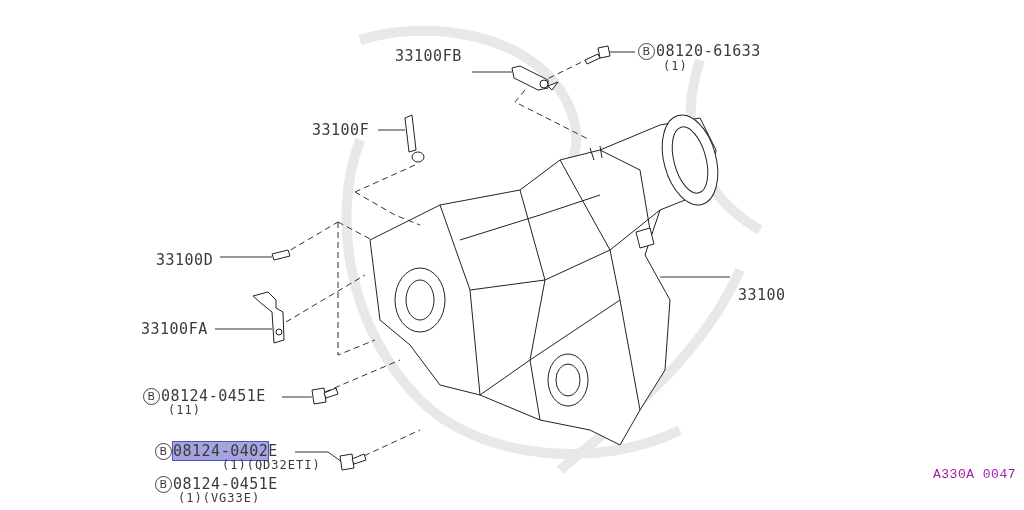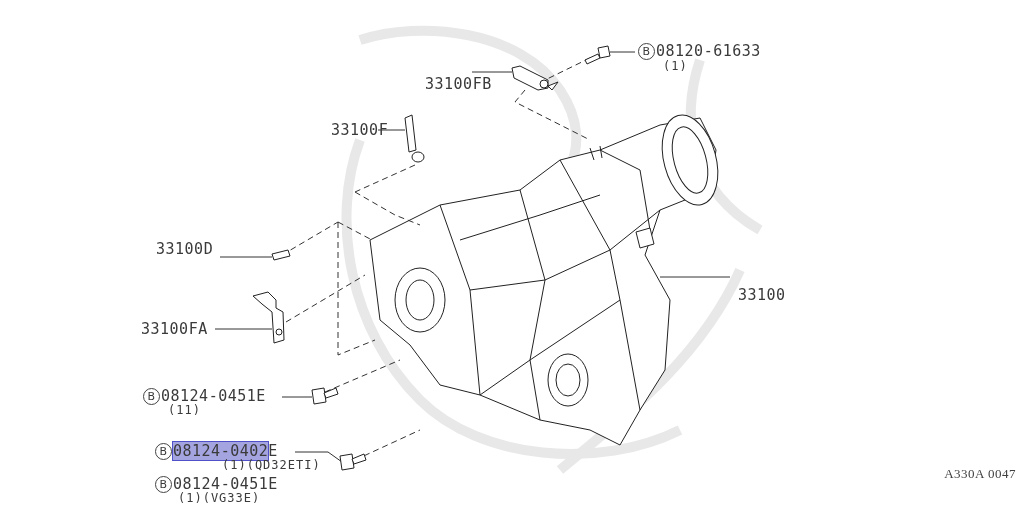--- a/index.html
+++ b/index.html
@@ -3,21 +3,21 @@
 <meta charset="utf-8">
 <style>
   html,body{margin:0;padding:0;background:#ffffff;}
   body{width:1024px;height:510px;position:relative;overflow:hidden;font-family:"DejaVu Sans Mono","Liberation Mono",monospace;color:#333;}
   .stage{position:absolute;left:0;top:0;width:1024px;height:486px;border-radius:28px;}
   svg.draw{position:absolute;left:0;top:0;}
   .lbl{position:absolute;font-size:15px;color:#3a3a3a;letter-spacing:0.5px;white-space:nowrap;line-height:16px;}
   .sub{position:absolute;font-size:12px;color:#3a3a3a;letter-spacing:1px;white-space:nowrap;line-height:13px;}
   .bcirc{display:inline-block;width:15px;height:15px;border:1px solid #444;border-radius:50%;font-size:11px;line-height:15px;text-align:center;margin-right:1px;vertical-align:top;font-family:"DejaVu Sans",sans-serif;}
   .hl{background:rgba(90,90,200,0.55);outline:1px solid #5050c8;}
-  .ref{position:absolute;right:8px;bottom:4px;font-size:13px;color:#404040;font-family:Liberation Serif, serif;letter-spacing:0.5px;}
+  .ref{position:absolute;right:8px;bottom:4px;font-size:13px;color:#a21caf;font-family:Liberation Mono, monospace;letter-spacing:0.5px;}
 </style>
 </head>
 <body>
 
 <div class="stage">
 
   <svg class="draw" width="1024" height="510" viewBox="0 0 1024 510">
 
     <g stroke="#e8e8e8" stroke-width="10" fill="none">
       <path d="M360 40 C 420 20, 520 30, 560 90 C 600 150, 560 200, 510 210"></path>
@@ -93,23 +93,23 @@
       <path d="M340 456 L 352 454 L 354 468 L 342 470 Z"></path>
       <path d="M352 459 L 364 454 L 366 460 L 354 464 Z"></path>
     </g>
   </svg>
 
   <div class="lbl" style="left:638px;top:43px;">
     <span class="bcirc">B</span><span>08120-61633</span>
   </div>
   <div class="sub" style="left:663px;top:60px;">(1)</div>
 
-  <div class="lbl" style="left:395px;top:76px;margin-left:30px;">33100FB</div>
-  <div class="lbl" style="left:312px;top:122px;margin-left:19px;">33100F</div>
-  <div class="lbl" style="left:156px;top:241px;">33100D</div>
+  <div class="lbl" style="left:395px;top:48px;">33100FB</div>
+  <div class="lbl" style="left:312px;top:122px;">33100F</div>
+  <div class="lbl" style="left:156px;top:252px;">33100D</div>
   <div class="lbl" style="left:141px;top:321px;">33100FA</div>
   <div class="lbl" style="left:738px;top:269px;margin-top:18px;">33100</div>
 
   <div class="lbl" style="left:143px;top:388px;">
     <span class="bcirc">B</span><span>08124-0451E</span>
   </div>
   <div class="sub" style="left:168px;top:404px;">(11)</div>
 
   <div class="lbl" style="left:155px;top:443px;">
     <span class="bcirc">B</span><span class="hl">08124-0402</span><span>E</span>

